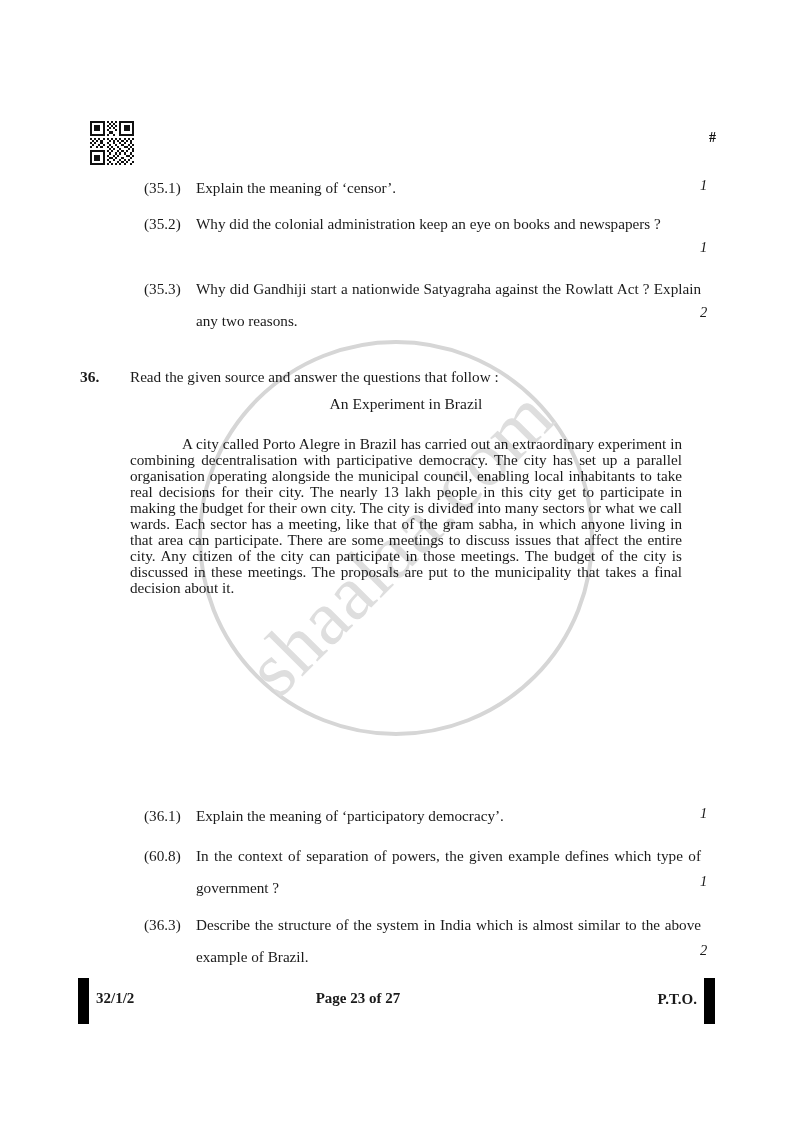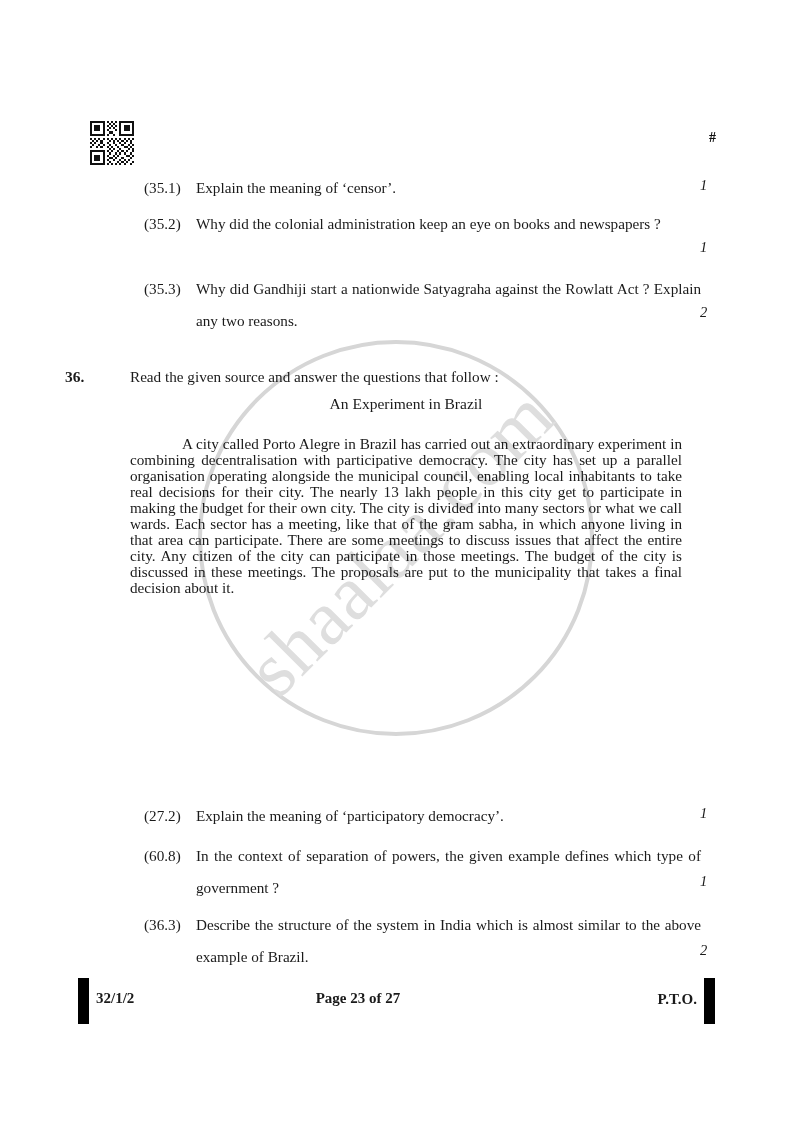--- a/index.html
+++ b/index.html
@@ -106,21 +106,21 @@
     width: 26px;
     text-align: left;
     font-style: italic;
     font-size: 14.5px;
     line-height: 1;
   }
 
   
   #q36-number {
     position: absolute;
-    left: 65px;
+    left: 80px;
     top: 365px;
     font-size: 15.5px;
     font-weight: 700;
     line-height: 24px;
   }
   #q36-stem {
     position: absolute;
     left: 130px;
     top: 365px;
     width: 552px;
@@ -350,21 +350,21 @@
       <div class="body">Why did Gandhiji start a nationwide Satyagraha against the Rowlatt Act ? Explain any two reasons.</div>
     </div>
     <div class="marks" style="top:305px;">2</div>
 
     <div id="q36-number">36.</div>
     <div id="q36-stem">Read the given source and answer the questions that follow :</div>
     <div id="q36-heading">An Experiment in Brazil</div>
     <div id="q36-passage">A city called Porto Alegre in Brazil has carried out an extraordinary experiment in combining decentralisation with participative democracy. The city has set up a parallel organisation operating alongside the municipal council, enabling local inhabitants to take real decisions for their city. The nearly 13 lakh people in this city get to participate in making the budget for their own city. The city is divided into many sectors or what we call wards. Each sector has a meeting, like that of the gram sabha, in which anyone living in that area can participate. There are some meetings to discuss issues that affect the entire city. Any citizen of the city can participate in those meetings. The budget of the city is discussed in these meetings. The proposals are put to the municipality that takes a final decision about it.</div>
 
     <div class="subq" style="top:800px;">
-      <div class="label">(27.2)</div>
+      <div class="label">(36.1)</div>
       <div class="body">Explain the meaning of ‘participatory democracy’.</div>
     </div>
     <div class="marks" style="top:806px;">1</div>
 
     <div class="subq" style="top:840px;">
       <div class="label">(60.8)</div>
       <div class="body">In the context of separation of powers, the given example defines which type of government ?</div>
     </div>
     <div class="marks" style="top:874px;">1</div>
 

